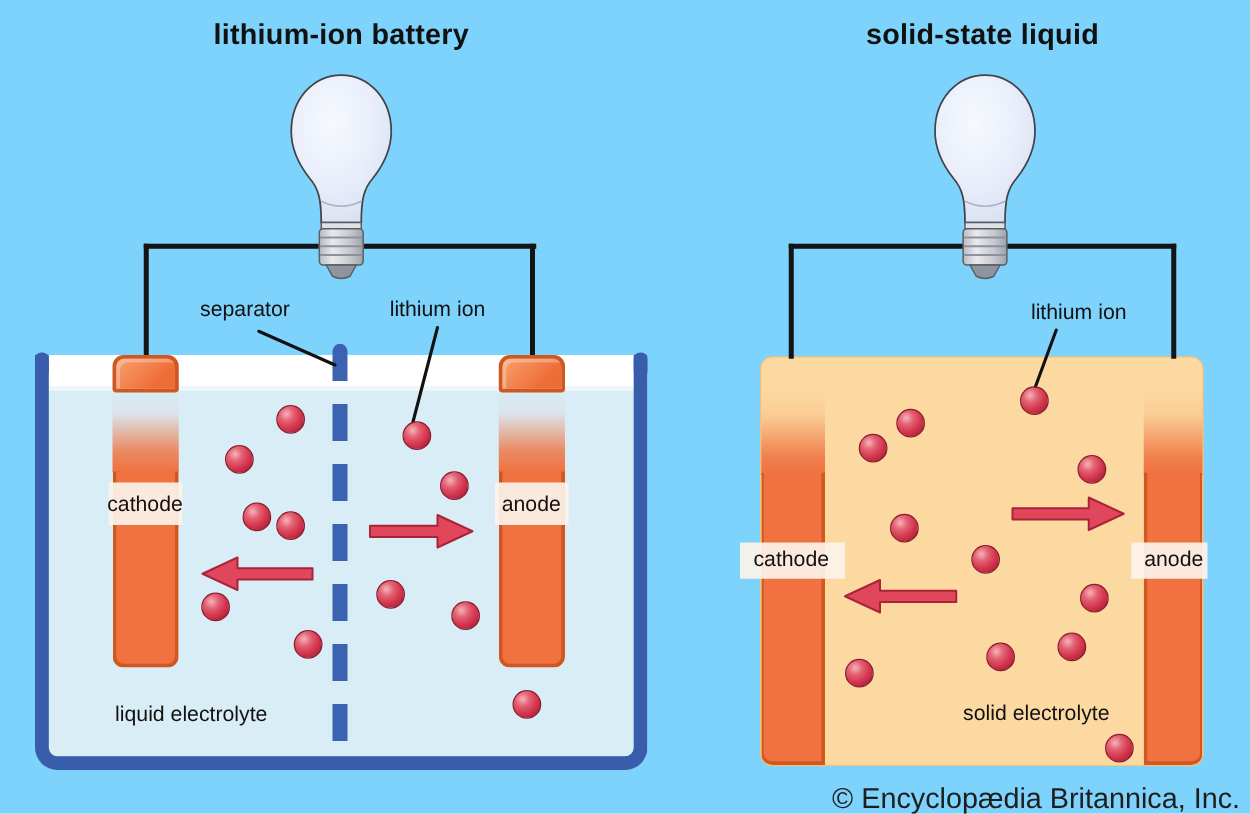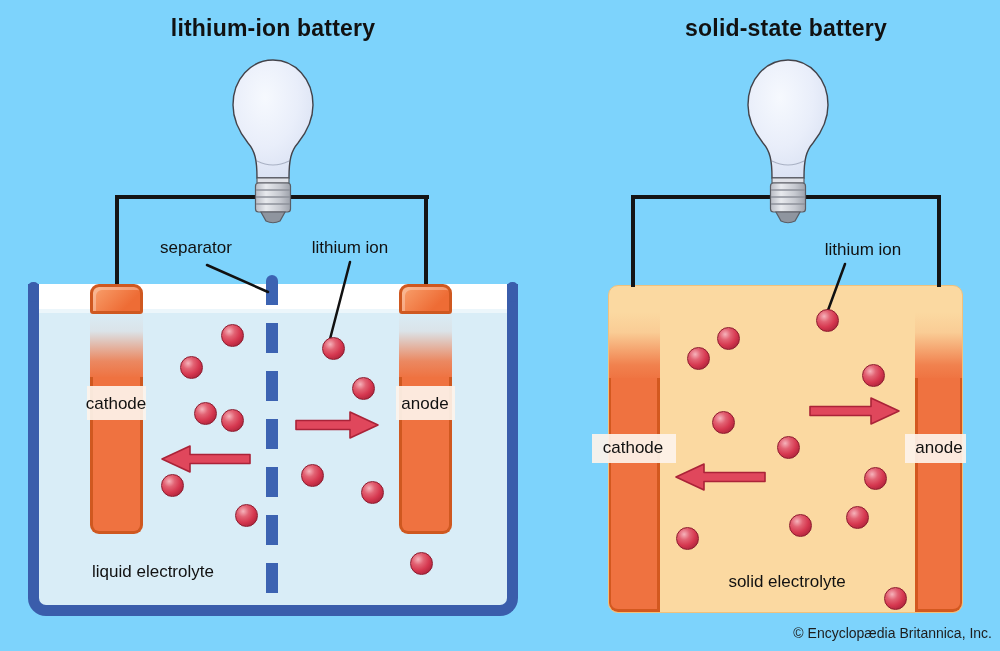--- a/index.html
+++ b/index.html
@@ -46,34 +46,34 @@
   #anR-fade{left:915px;top:312px;width:47px;height:68px;}
   #cathR-solid{position:absolute;left:609px;top:378px;width:51px;height:234px;box-sizing:border-box;z-index:1;
                background:#ef7240;border-left:2px solid #d3581f;border-right:3px solid #d3581f;
                border-bottom:3px solid #d3581f;border-radius:0 0 0 9px;}
   #anR-solid{position:absolute;left:915px;top:378px;width:47px;height:234px;box-sizing:border-box;z-index:1;
              background:#ef7240;border-right:2px solid #d3581f;border-left:3px solid #d3581f;
              border-bottom:3px solid #d3581f;border-radius:0 0 9px 0;}
   #band-cath-r{left:592px;top:434px;width:84px;height:29px;}
   #band-an-r{left:905px;top:434px;width:61px;height:29px;}
 
-  #credit{position:absolute;right:8px;top:625px;font-size:14px;color:#1d1d1d;z-index:8;}
+  #credit{position:absolute;right:8px;top:625px;font-size:23px;color:#1d1d1d;z-index:8;}
 
   #overlay{position:absolute;left:0;top:0;z-index:5;pointer-events:none;}
   .ion{position:absolute;width:23px;height:23px;border-radius:50%;box-sizing:border-box;z-index:6;
        border:1px solid #8c1b2e;
        background:radial-gradient(circle at 34% 30%,#f6b3bb 0%,#e26273 28%,#d63850 55%,#a82138 86%,#951d30 100%);}
 </style>
 </head>
 <body>
 
 <div class="stage" id="stage">
 
   <div class="ttl" style="left:273px;top:28px;">lithium-ion battery</div>
-  <div class="ttl" style="left:786px;top:28px;">solid-state battery</div>
+  <div class="ttl" style="left:786px;top:28px;">solid-state liquid</div>
 
   <div class="wire" style="left:115px;top:195px;width:140px;height:4px;"></div>
   <div class="wire" style="left:291px;top:195px;width:138px;height:4px;"></div>
   <div class="wire" style="left:115px;top:195px;width:4px;height:90px;"></div>
   <div class="wire" style="left:424px;top:195px;width:4px;height:90px;"></div>
 
   <div class="wire" style="left:631px;top:195px;width:140px;height:4px;"></div>
   <div class="wire" style="left:805px;top:195px;width:136px;height:4px;"></div>
   <div class="wire" style="left:631px;top:195px;width:4px;height:92px;"></div>
   <div class="wire" style="left:937px;top:195px;width:4px;height:92px;"></div>
@@ -157,21 +157,21 @@
 
   <div class="lbl" style="left:196px;top:248px;">separator</div>
   <div class="lbl" style="left:350px;top:248px;">lithium ion</div>
   <div class="lbl" style="left:116px;top:404px;">cathode</div>
   <div class="lbl" style="left:425px;top:404px;">anode</div>
   <div class="lbl" style="left:153px;top:572px;">liquid electrolyte</div>
 
   <div class="lbl" style="left:863px;top:250px;">lithium ion</div>
   <div class="lbl" style="left:633px;top:448px;">cathode</div>
   <div class="lbl" style="left:939px;top:448px;">anode</div>
-  <div class="lbl" style="left:787px;top:571px;margin-top:11px;">solid electrolyte</div>
+  <div class="lbl" style="left:829px;top:571px;">solid electrolyte</div>
 
   <div id="credit">© Encyclopædia Britannica, Inc.</div>
 <div class="ion" style="left: 220.5px; top: 323.5px;"></div>
     <div class="ion" style="left: 179.5px; top: 355.5px;"></div>
     <div class="ion" style="left: 321.5px; top: 336.5px;"></div>
     <div class="ion" style="left: 351.5px; top: 376.5px;"></div>
     <div class="ion" style="left: 193.5px; top: 401.5px;"></div>
     <div class="ion" style="left: 220.5px; top: 408.5px;"></div>
     <div class="ion" style="left: 160.5px; top: 473.5px;"></div>
     <div class="ion" style="left: 300.5px; top: 463.5px;"></div>

